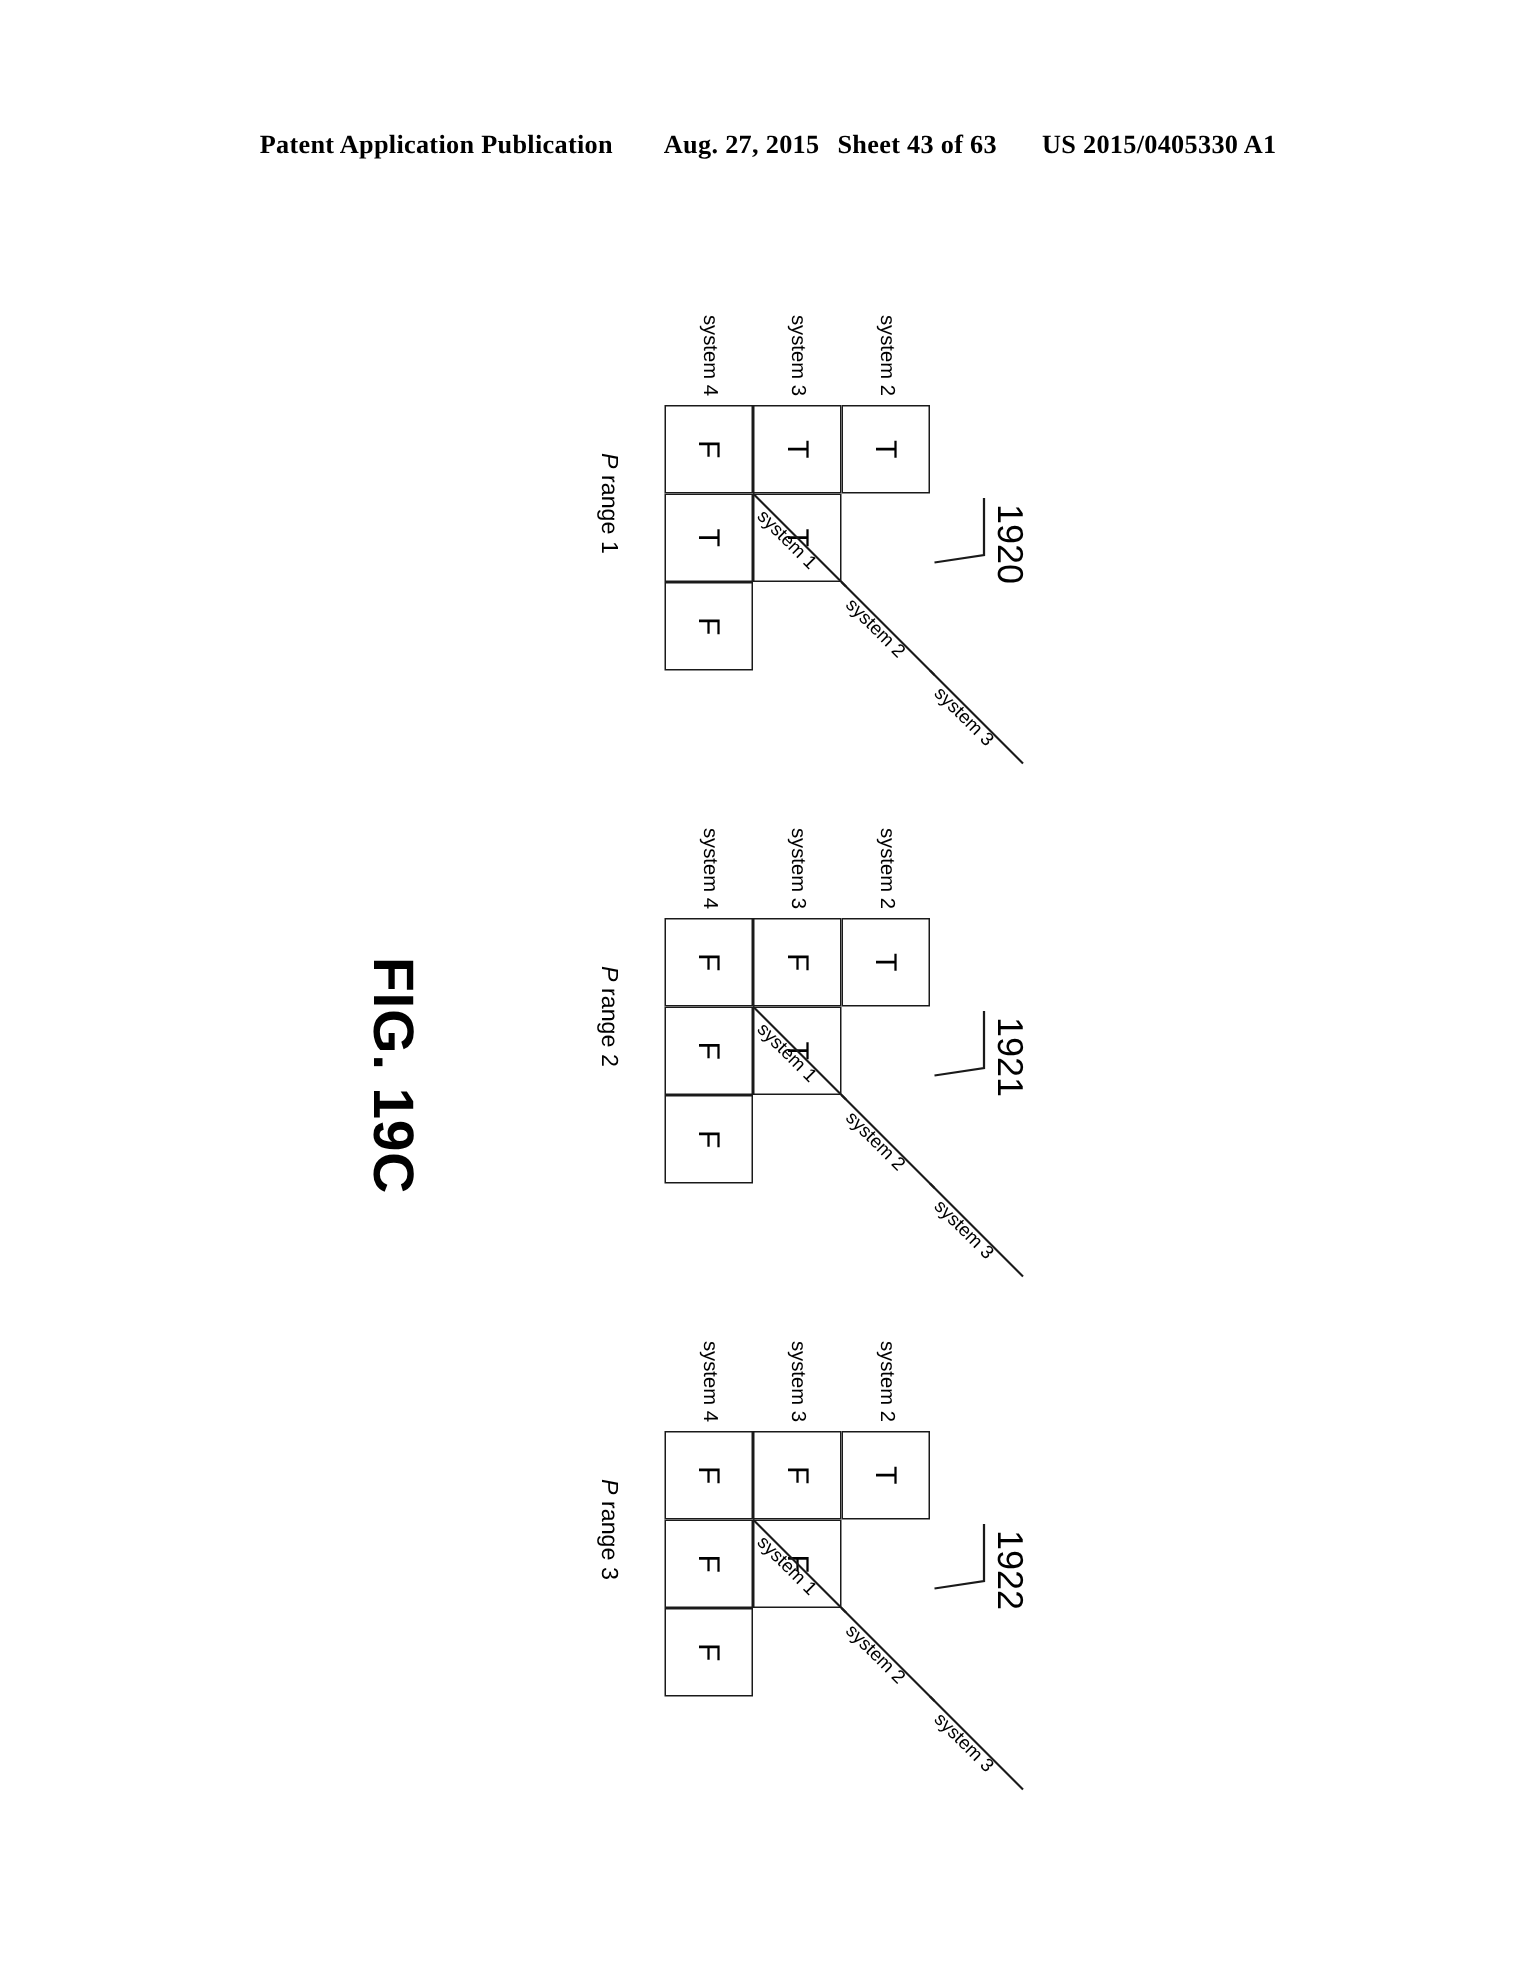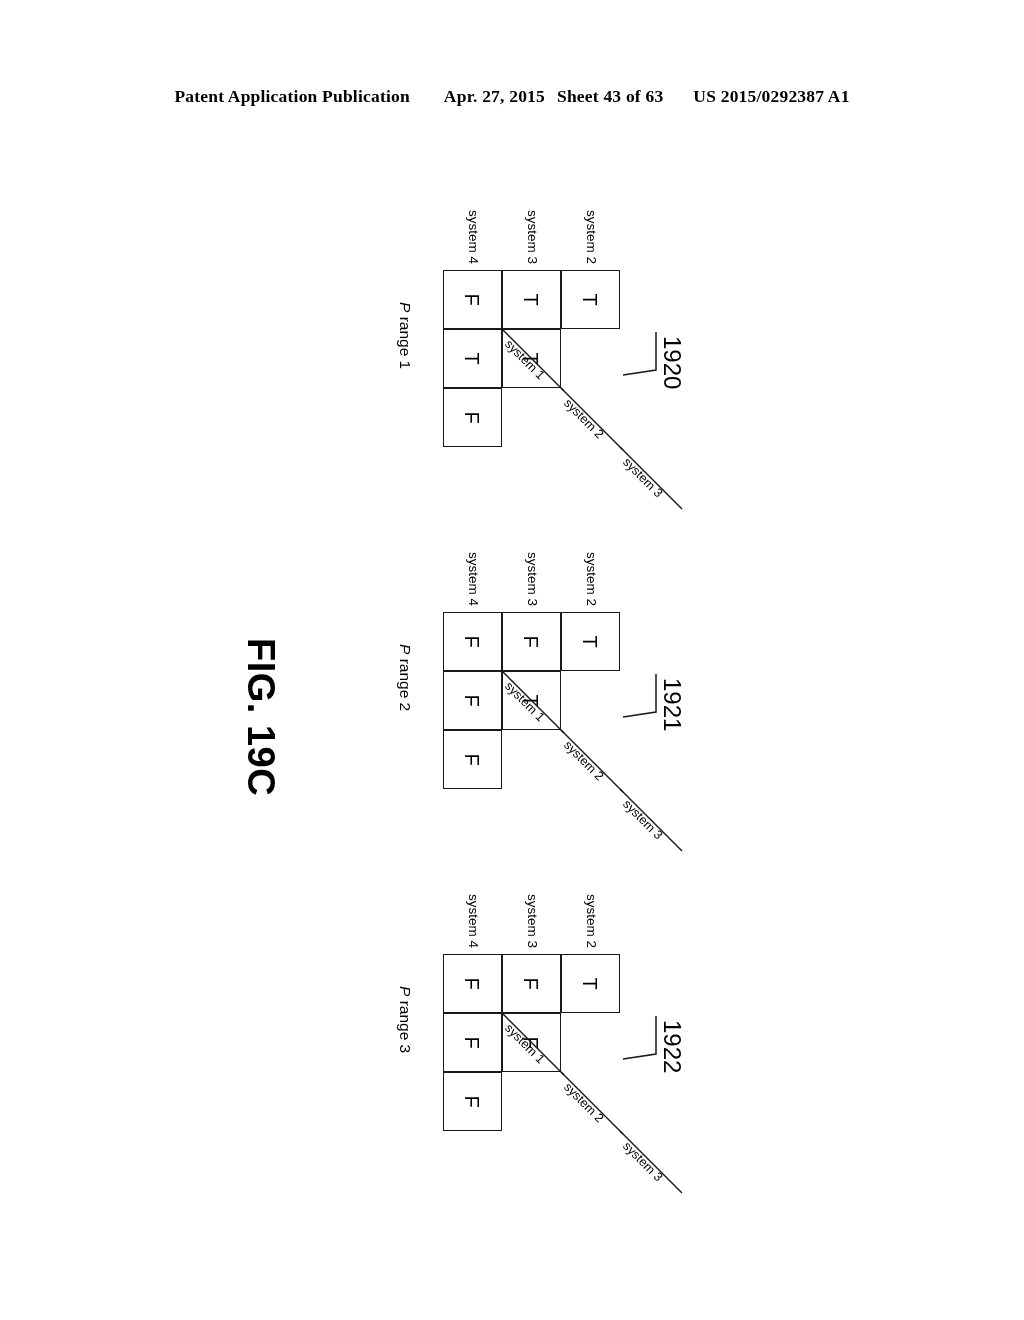--- a/index.html
+++ b/index.html
@@ -116,21 +116,21 @@
     font-weight:bold;
     white-space:nowrap;
     letter-spacing:0.5px;
   }
   svg{display:block;overflow:visible;}
 </style>
 </head>
 <body>
 
 <div class="pub-header">
-  <span class="seg">Patent Application Publication</span><span class="gap-a"></span><span class="seg">Apr. 27, 2015</span><span class="gap-b"></span><span class="seg">Sheet 43 of 63</span><span class="gap-c"></span><span class="seg">US 2015/0292387 A1</span>
+  <span class="seg">Patent Application Publication</span><span class="gap-a"></span><span class="seg">Aug. 27, 2015</span><span class="gap-b"></span><span class="seg">Sheet 43 of 63</span><span class="gap-c"></span><span class="seg">US 2015/0405330 A1</span>
 </div>
 
 <div id="drawing-rot">
   <div class="blocks-row" id="blocks-row">
       <div class="block b0">
         <div class="grid">
           <div class="cell" style="top: 0px; left: 0px;">T</div>
           <div class="cell" style="top: 59px; left: 0px;">T</div>
           <div class="cell" style="top: 59px; left: 59px;">T</div>
           <div class="cell" style="top: 118px; left: 0px;">F</div>

